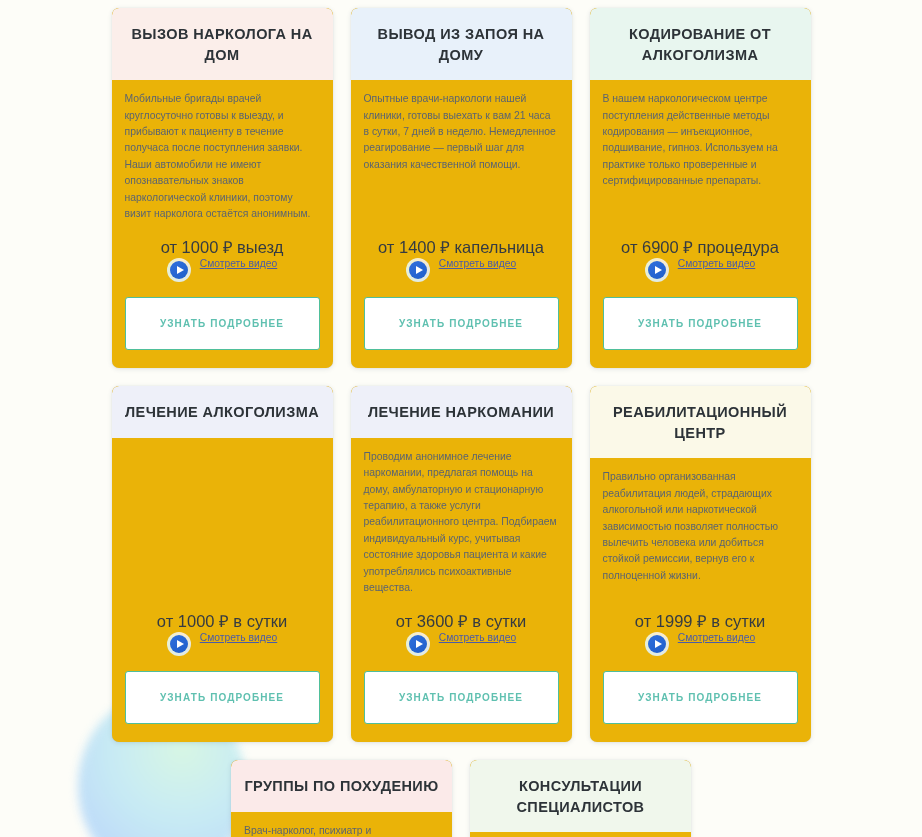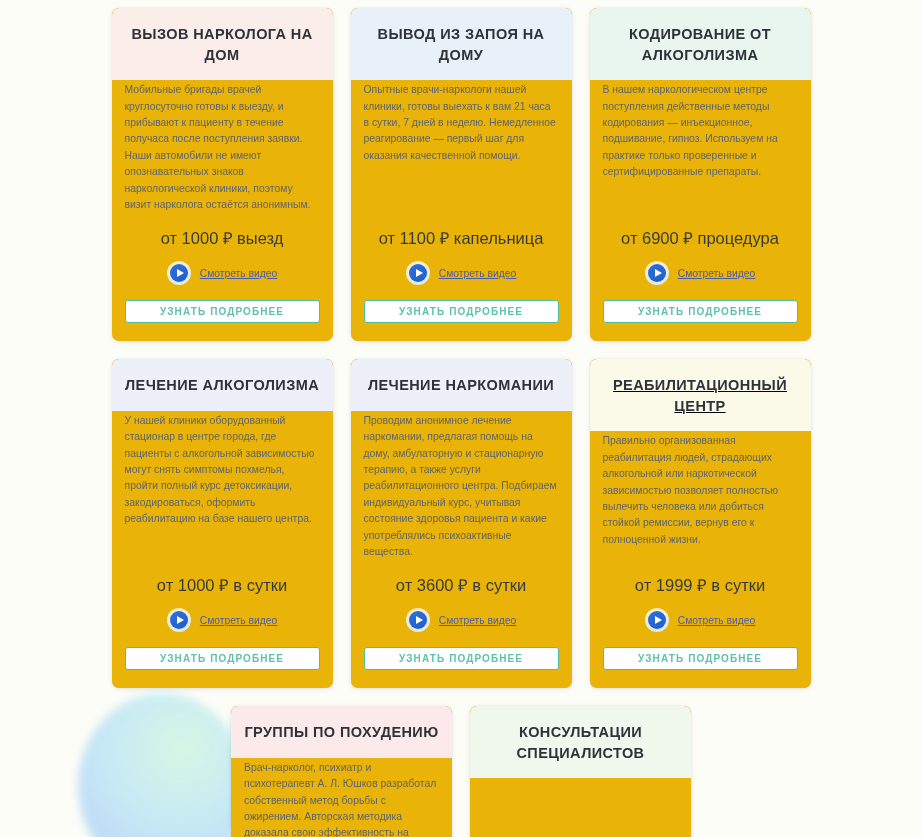--- a/index.html
+++ b/index.html
@@ -66,21 +66,21 @@
   .card-title {
     font-size: 14.5px;
     font-weight: bold;
     letter-spacing: .4px;
     line-height: 1.42;
     color: #2d3338;
     text-transform: uppercase;
   }
 
   .card-body {
-    padding: 2px 13px 0 13px;
+    padding: 11px 13px 0 13px;
     flex: 1 1 auto;
     display: flex;
     flex-direction: column;
   }
 
   .card-desc {
     font-size: 10.4px;
     line-height: 1.58;
     color: #5b6470;
     text-align: left;
@@ -91,24 +91,24 @@
     text-align: center;
     font-size: 16.5px;
     color: #353b42;
     line-height: 1.3;
     margin-top: auto;
     padding-top: 14px;
   }
 
   .video-row {
     display: flex;
-    align-items: center;
+    align-items: flex-start;
     justify-content: center;
     gap: 9px;
-    margin-top: 12px;
+    margin-top: 0;
   }
 
   .play-icon {
     width: 24px;
     height: 24px;
     flex: 0 0 24px;
     position: relative;
   }
   .play-icon .ring {
     position: absolute;
@@ -137,21 +137,21 @@
     font-size: 10.3px;
     color: #4a5ba8;
     text-decoration: underline;
     cursor: pointer;
   }
 
   .more-btn {
     display: block;
     width: calc(100% - 26px);
     margin: 15px 13px 18px 13px;
-    padding: 5px 4px;
+    padding: 20px 4px;
     background: #ffffff;
     border: 1px solid #4fbf9a;
     border-radius: 3px;
     color: #5fc0b0;
     font-size: 10px;
     font-weight: bold;
     letter-spacing: 1.1px;
     text-transform: uppercase;
     text-align: center;
     cursor: pointer;
@@ -193,21 +193,21 @@
       </div>
       <div class="more-btn">УЗНАТЬ ПОДРОБНЕЕ</div>
     </div>
 
     <div class="card">
       <div class="card-head" style="background:#e8f1fa;">
         <div class="card-title">ВЫВОД ИЗ ЗАПОЯ НА ДОМУ</div>
       </div>
       <div class="card-body">
         <div class="card-desc">Опытные врачи-наркологи нашей клиники, готовы выехать к вам 21 часа в сутки, 7 дней в неделю. Немедленное реагирование — первый шаг для оказания качественной помощи.</div>
-        <div class="card-price">от 1100 ₽ капельница</div>
+        <div class="card-price">от 1400 ₽ капельница</div>
         <div class="video-row">
           <span class="play-icon">
               <span class="ring"></span>
               <span class="disc"></span>
               <span class="tri"></span>
             </span>
           <span class="video-link">Смотреть видео</span>
         </div>
       </div>
       <div class="more-btn">УЗНАТЬ ПОДРОБНЕЕ</div>
@@ -230,21 +230,20 @@
         </div>
       </div>
       <div class="more-btn">УЗНАТЬ ПОДРОБНЕЕ</div>
     </div>
 
     <div class="card">
       <div class="card-head" style="background:#eef0f9;">
         <div class="card-title">ЛЕЧЕНИЕ АЛКОГОЛИЗМА</div>
       </div>
       <div class="card-body">
-        <div class="card-desc">У нашей клиники оборудованный стационар в центре города, где пациенты с алкогольной зависимостью могут снять симптомы похмелья, пройти полный курс детоксикации, закодироваться, оформить реабилитацию на базе нашего центра.</div>
         <div class="card-price">от 1000 ₽ в сутки</div>
         <div class="video-row">
           <span class="play-icon">
               <span class="ring"></span>
               <span class="disc"></span>
               <span class="tri"></span>
             </span>
           <span class="video-link">Смотреть видео</span>
         </div>
       </div>
@@ -264,21 +263,21 @@
               <span class="disc"></span>
               <span class="tri"></span>
             </span>
           <span class="video-link">Смотреть видео</span>
         </div>
       </div>
       <div class="more-btn">УЗНАТЬ ПОДРОБНЕЕ</div>
     </div>
 
     <div class="card">
-      <div class="card-head" style="background:#fbf9e8;text-decoration:underline;">
+      <div class="card-head" style="background:#fbf9e8;">
         <div class="card-title">РЕАБИЛИТАЦИОННЫЙ ЦЕНТР</div>
       </div>
       <div class="card-body">
         <div class="card-desc">Правильно организованная реабилитация людей, страдающих алкогольной или наркотической зависимостью позволяет полностью вылечить человека или добиться стойкой ремиссии, вернув его к полноценной жизни.</div>
         <div class="card-price">от 1999 ₽ в сутки</div>
         <div class="video-row">
           <span class="play-icon">
               <span class="ring"></span>
               <span class="disc"></span>
               <span class="tri"></span>

